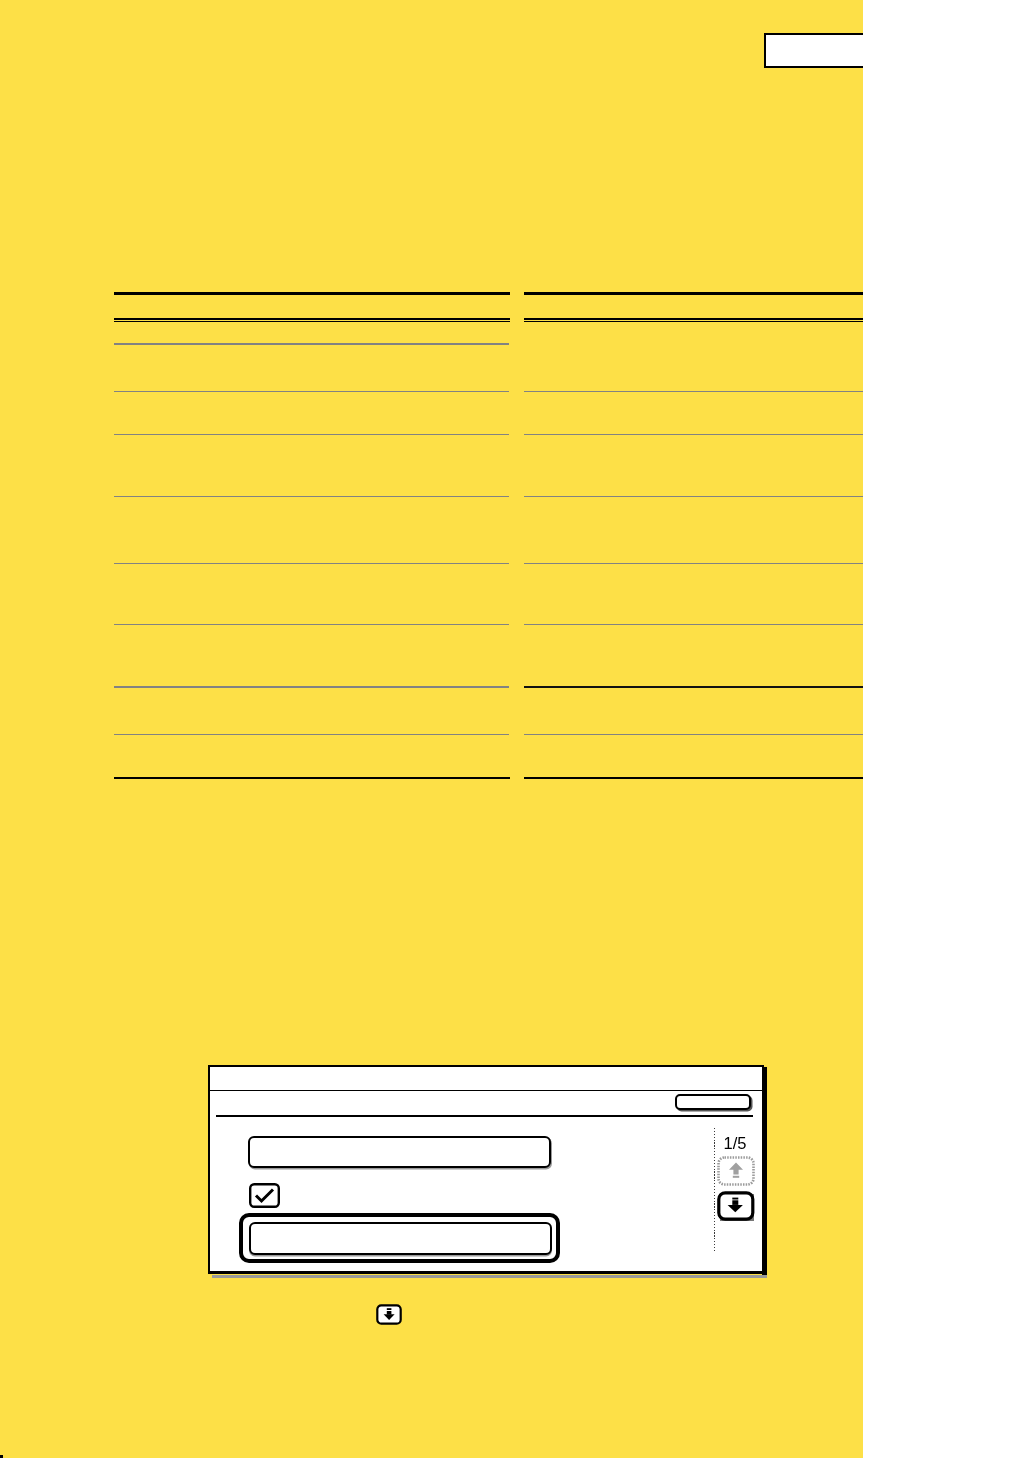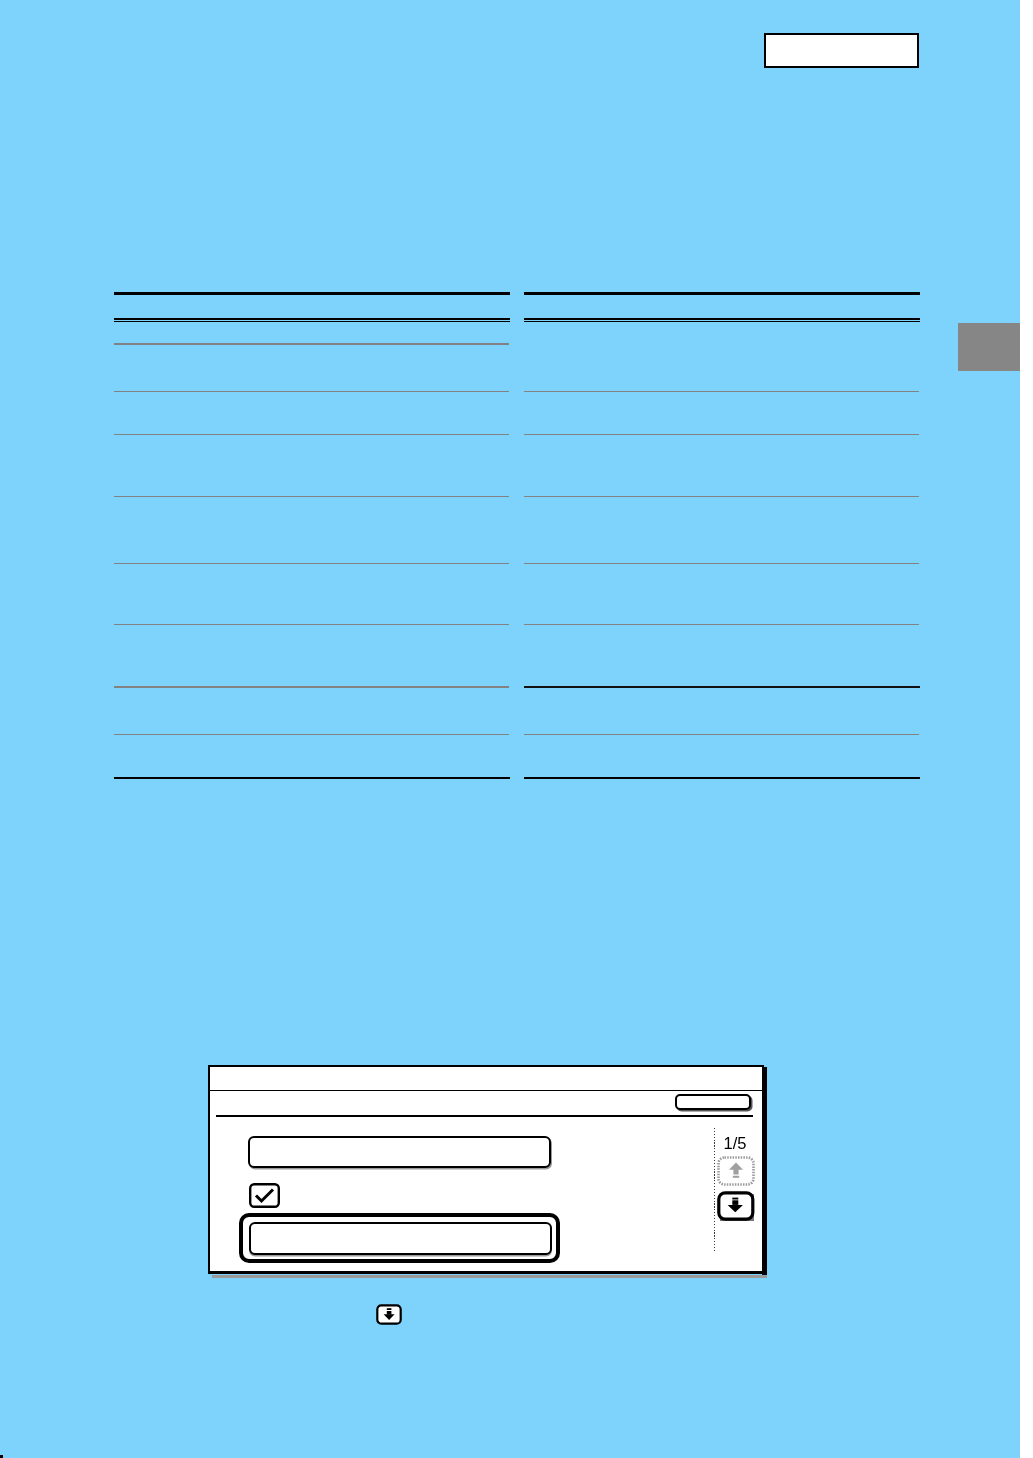--- a/index.html
+++ b/index.html
@@ -1,16 +1,16 @@
 <!DOCTYPE html>
 <html><head>
 <meta charset="utf-8">
 <style>
   html,body{margin:0;padding:0;background:#fff;}
-  #page{position:relative;width:1020px;height:1458px;background:#7dd3fc;overflow:hidden;
+  #page{position:relative;width:863px;height:1458px;background:#fde047;overflow:hidden;
         font-family:"Liberation Sans", sans-serif;}
   .abs{position:absolute;}
 </style>
 </head>
 <body>
 <div id="page">
 
   <div class="abs" style="left:764px;top:33px;width:151px;height:31px;border:2.2px solid #000;background:#fff;"></div>
 
   <div class="abs" style="left:958px;top:323px;width:75px;height:48px;background:#868686;"></div>

